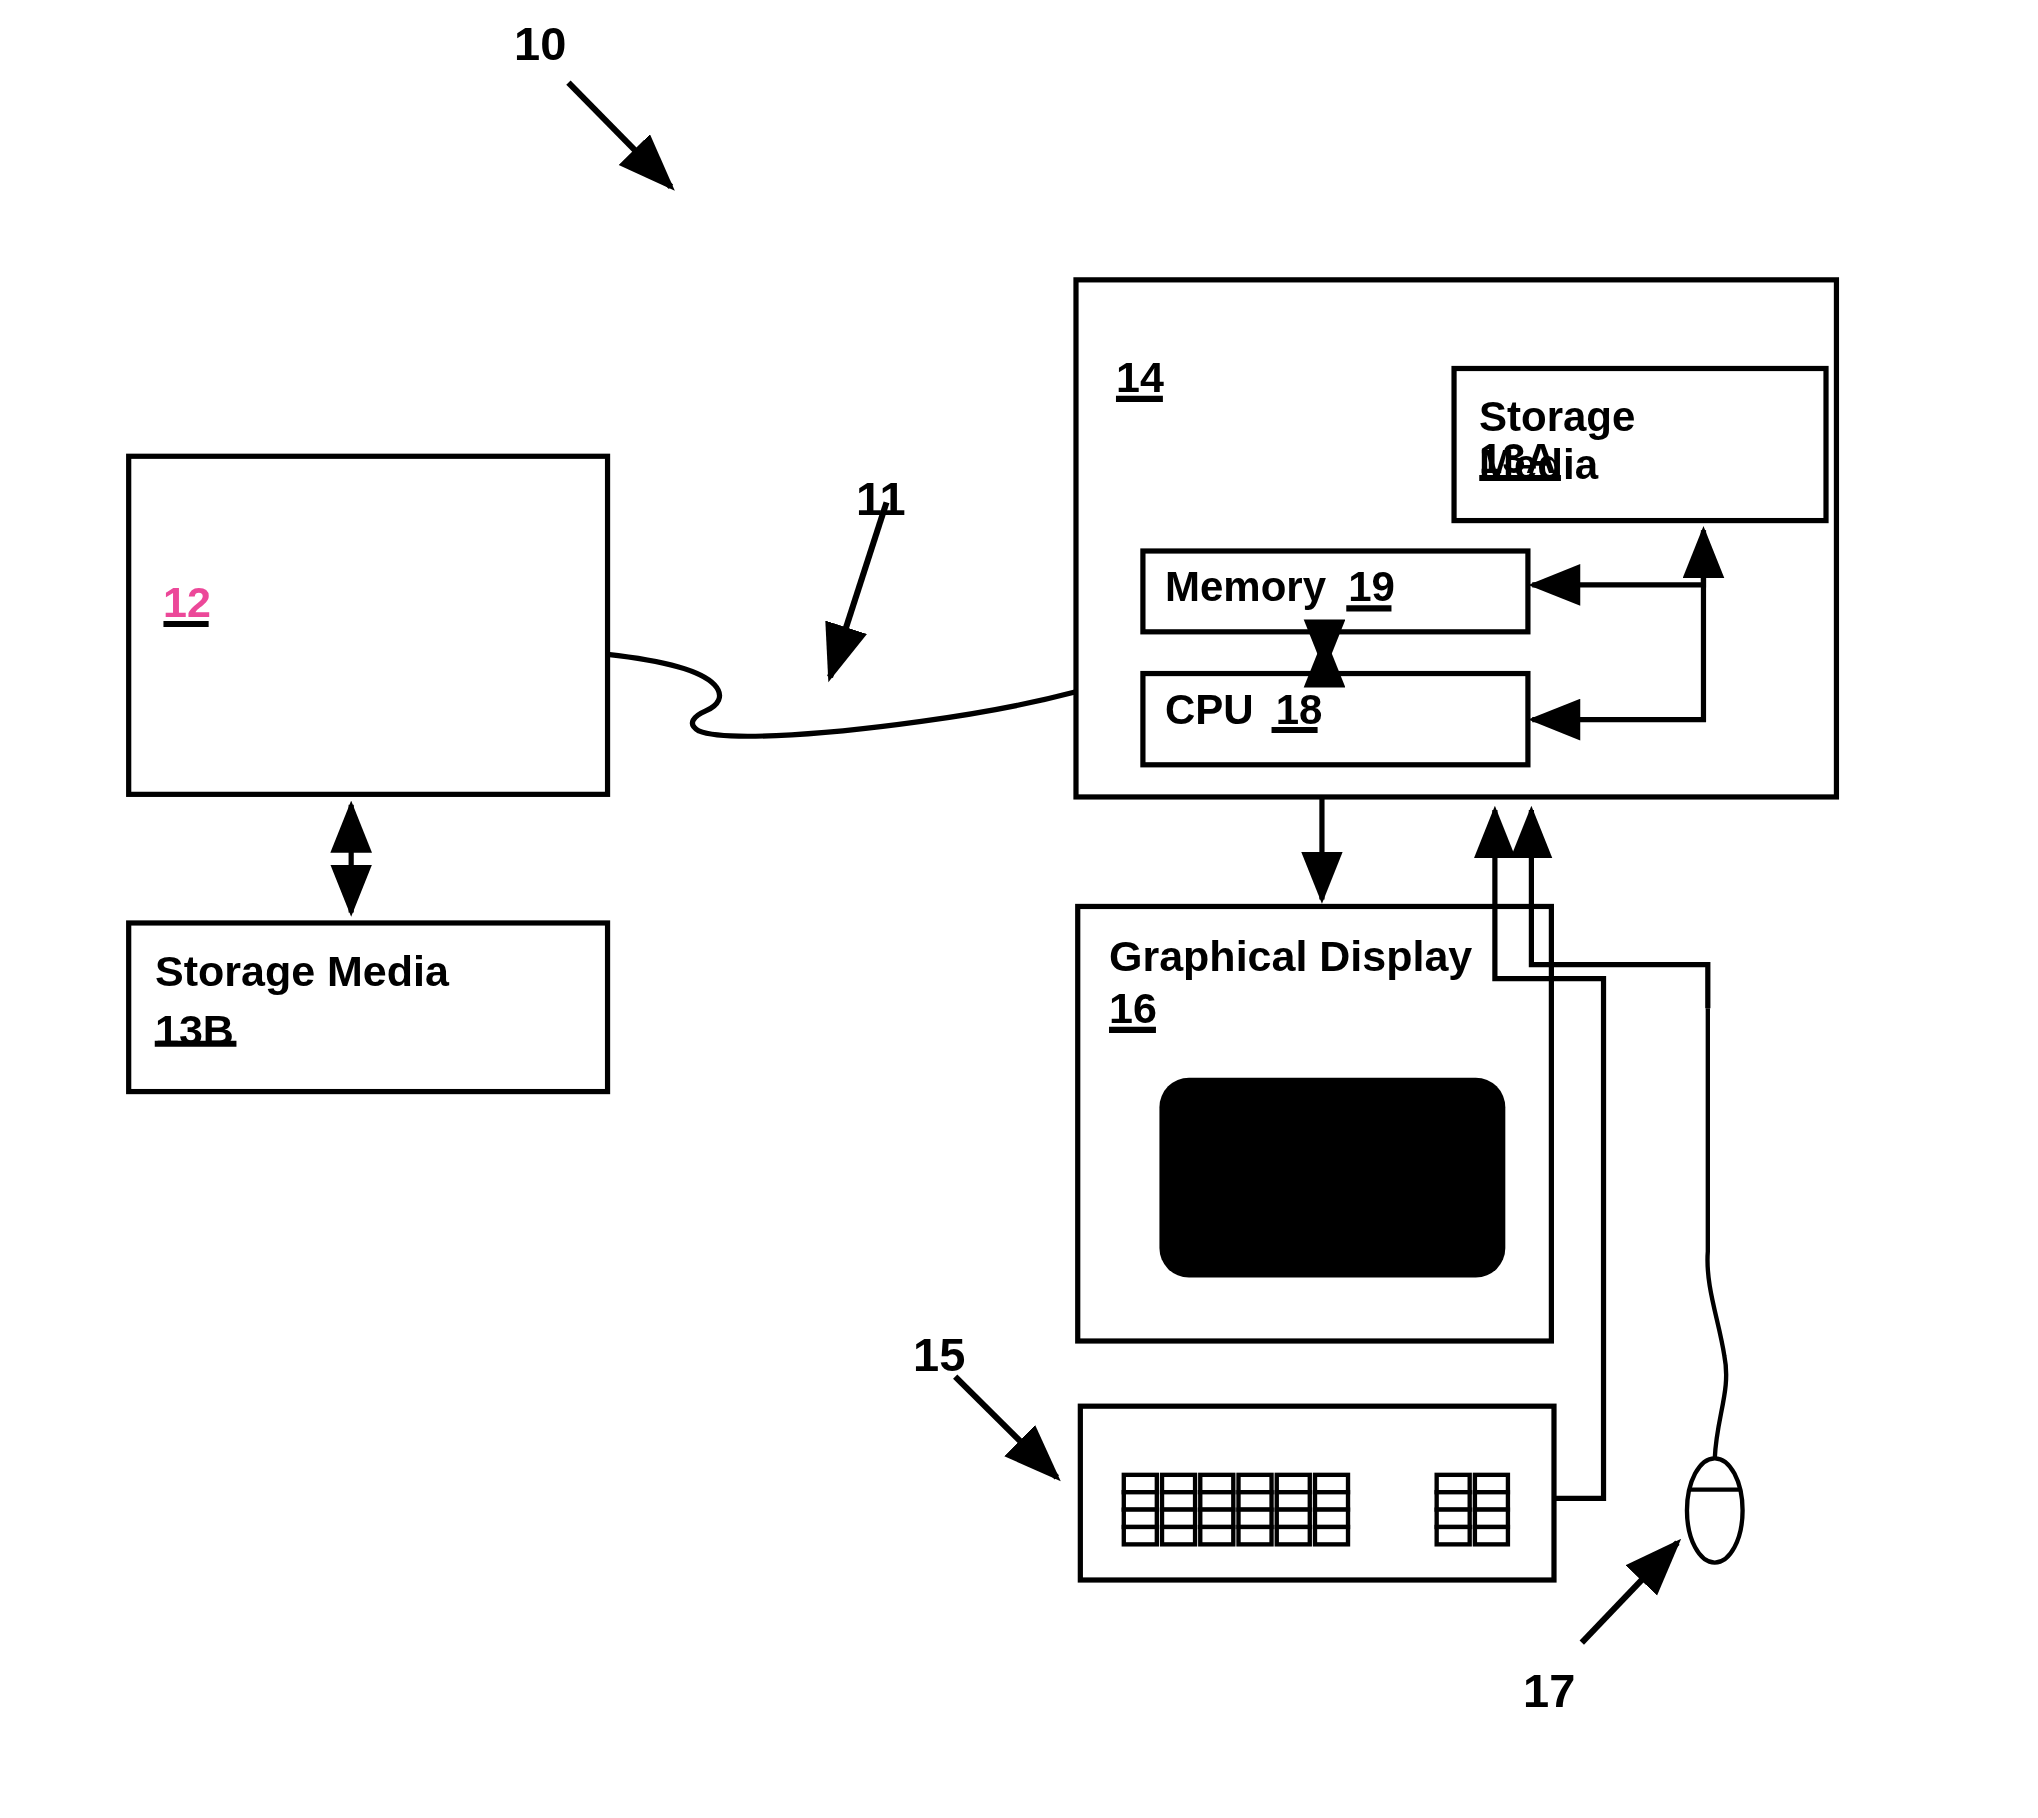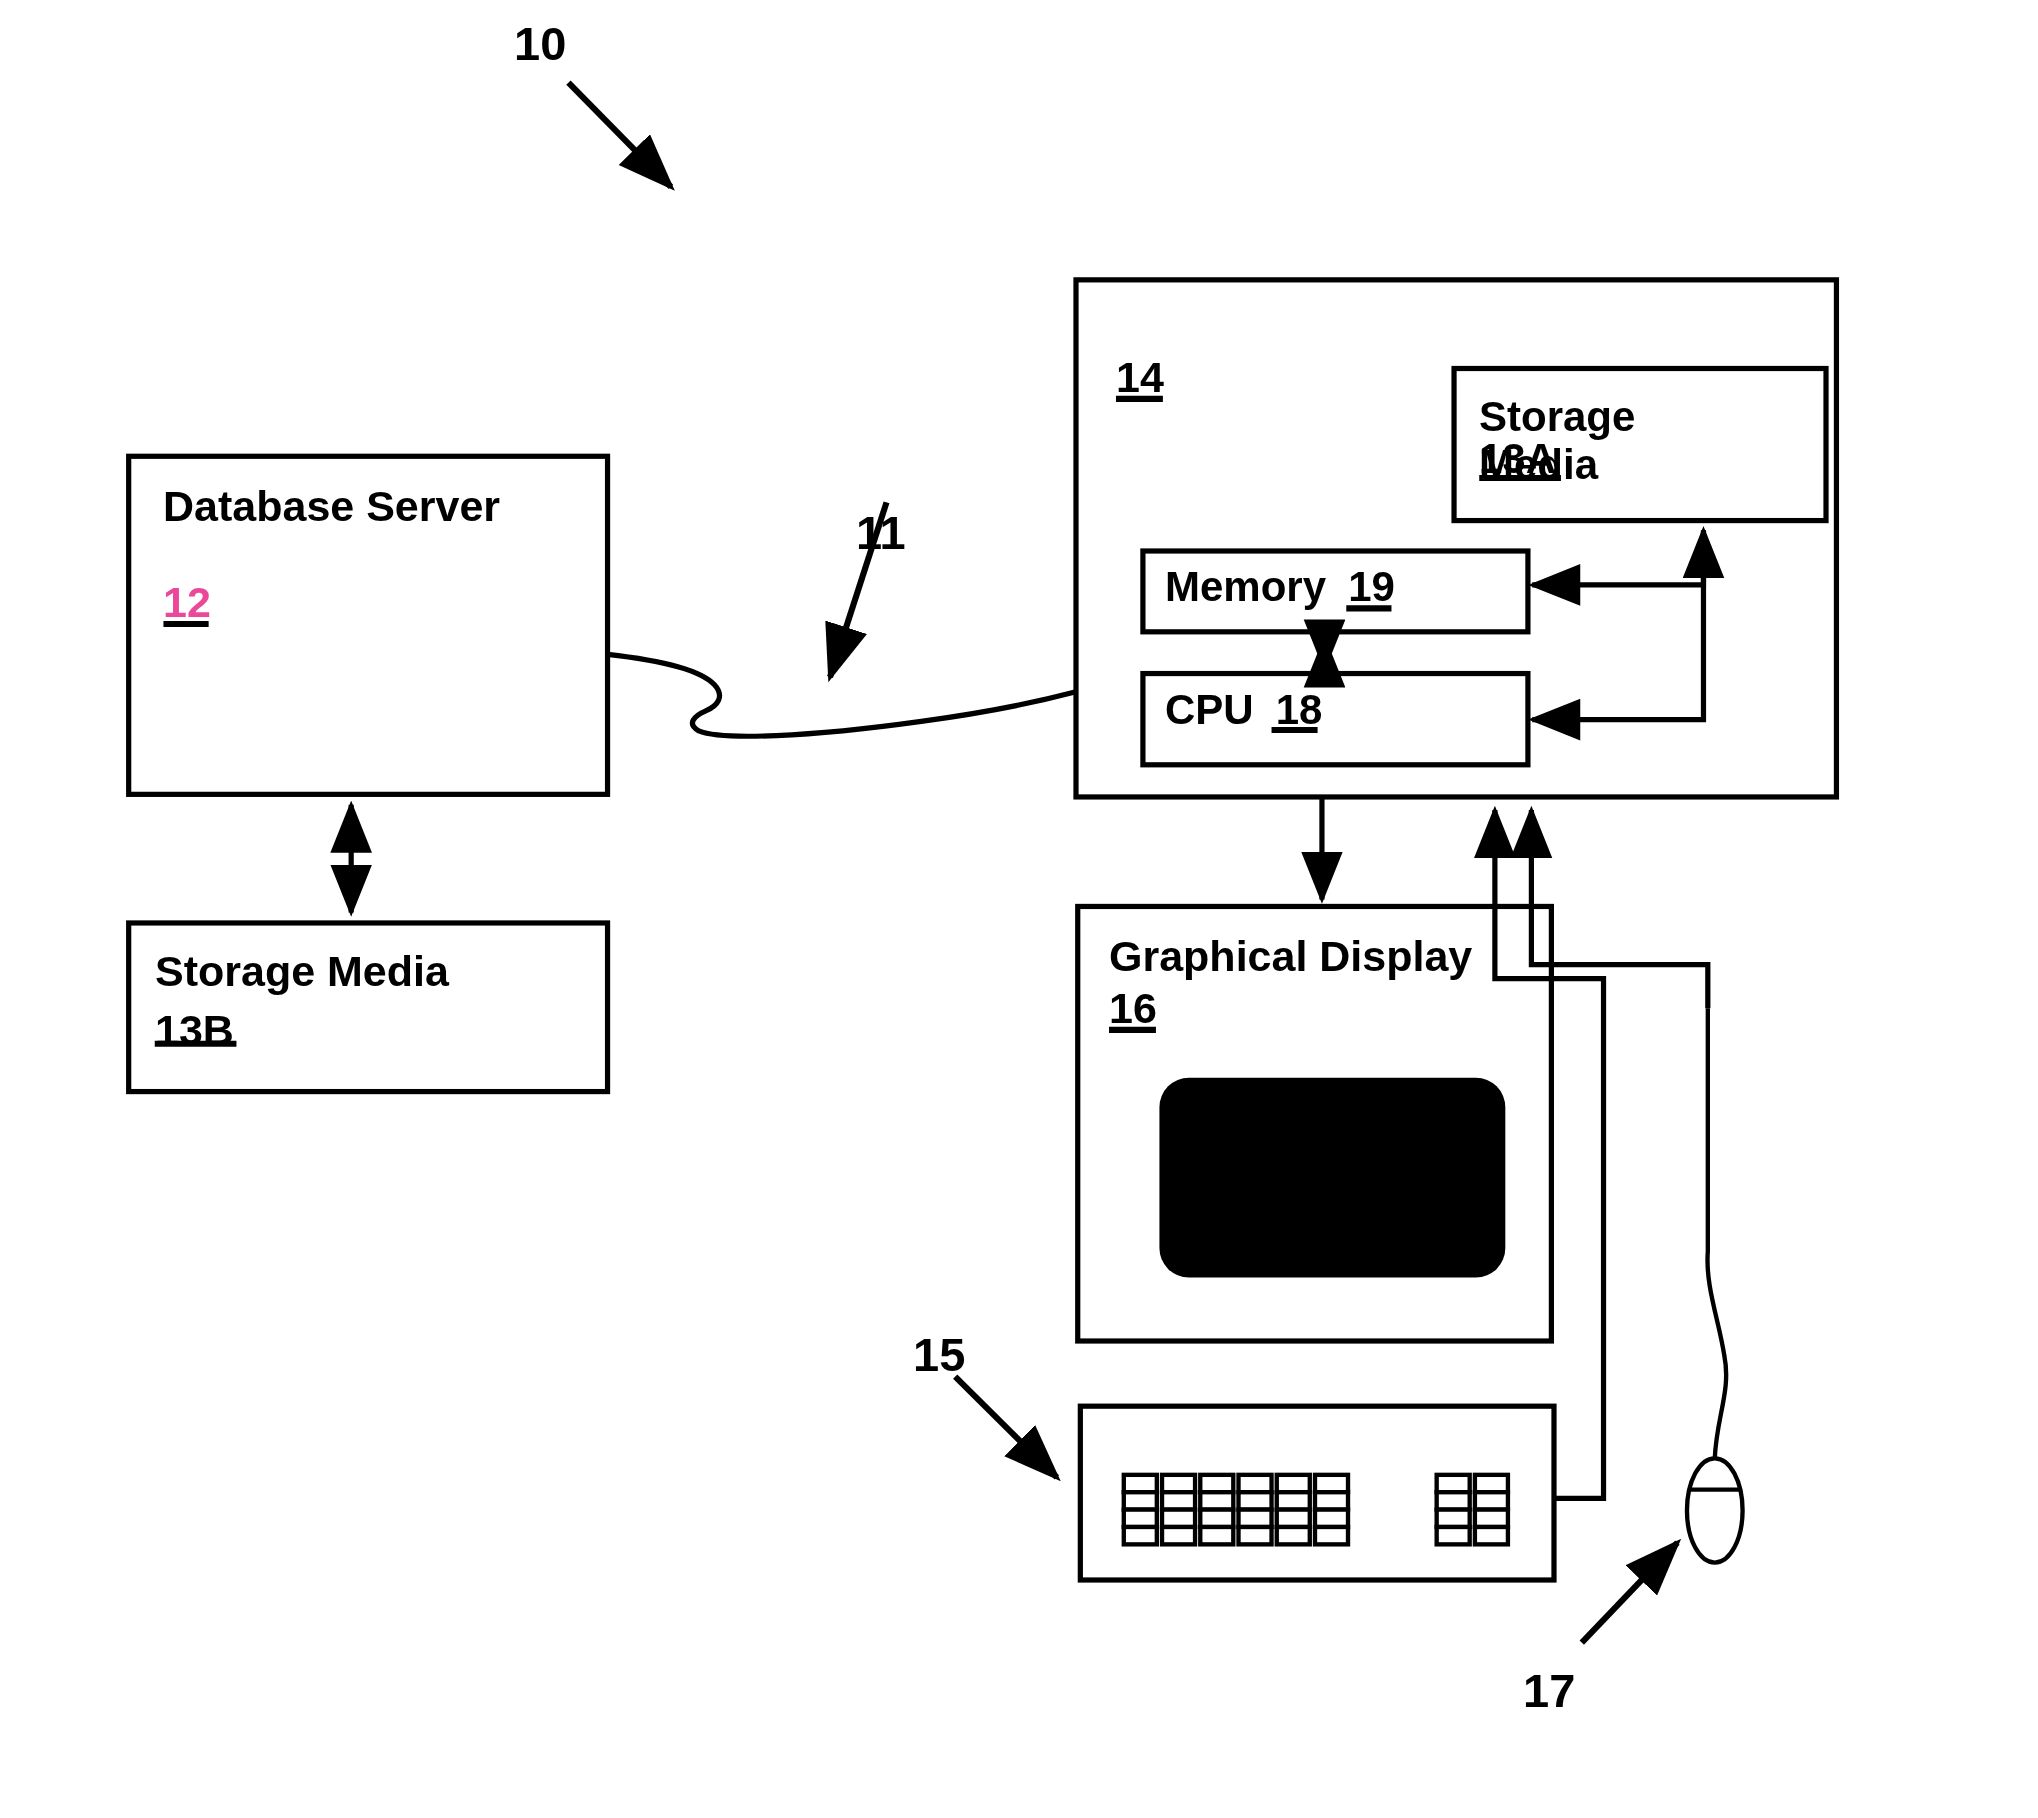--- a/index.html
+++ b/index.html
@@ -202,27 +202,26 @@
 
     <path class="cable-line" d="M 1973 1678 C 1975 1630, 1992 1600, 1984 1560 C 1978 1520, 1962 1480, 1965 1440 L 1965 1160"></path>
     <path class="conn-line" d="M 1965 1160 L 1965 1110 L 1762 1110 L 1762 932" marker-end="url(#arrowFilled)"></path>
 
     <path class="lead-line" d="M 1820 1890 L 1930 1775" marker-end="url(#arrowLead)"></path>
 
   </svg>
 
   <div style="position:absolute; left:514px; top:15.6px; font-family:'Liberation Sans',sans-serif; font-weight:bold; font-size:47px; color:#000;">10</div>
 
-  <div style="position:absolute; left:856px; top:471px; font-family:'Liberation Sans',sans-serif; font-weight:bold; font-size:47px; color:#000;margin-top:34px;">11</div>
+  <div style="position:absolute; left:856px; top:471px; font-family:'Liberation Sans',sans-serif; font-weight:bold; font-size:47px; color:#000;">11</div>
 
   <div style="position:absolute; left:913px; top:1327px; font-family:'Liberation Sans',sans-serif; font-weight:bold; font-size:47px; color:#000;">15</div>
 
   <div style="position:absolute; left:1523px; top:1663px; font-family:'Liberation Sans',sans-serif; font-weight:bold; font-size:47px; color:#000;">17</div>
 
-  <div style="position:absolute; left:163px; top:482px; font-family:'Liberation Sans',sans-serif; font-weight:bold; font-size:43px; color:#000;">Database Server</div>
   <div style="position:absolute; left:163px; top:578px; font-family:'Liberation Sans',sans-serif; font-weight:bold; font-size:43px; color:#ec4899;">12</div>
 
   <div style="position:absolute; left:155px; top:947px; font-family:'Liberation Sans',sans-serif; font-weight:bold; font-size:43px; color:#000;">Storage Media</div>
   <div style="position:absolute; left:155px; top:998px; font-family:'Liberation Sans',sans-serif; font-weight:bold; font-size:43px; color:#000;margin-top:8px;">13B</div>
 
   <div style="position:absolute; left:1116px; top:353px; font-family:'Liberation Sans',sans-serif; font-weight:bold; font-size:43px; color:#000;">14</div>
 
   <div style="position:absolute; left:1479px; top:393px; font-family:'Liberation Sans',sans-serif; font-weight:bold; font-size:42px; color:#000;">Storage Media</div>
   <div style="position:absolute; left:1479px; top:435px; font-family:'Liberation Sans',sans-serif; font-weight:bold; font-size:42px; color:#000;">13A</div>
 

